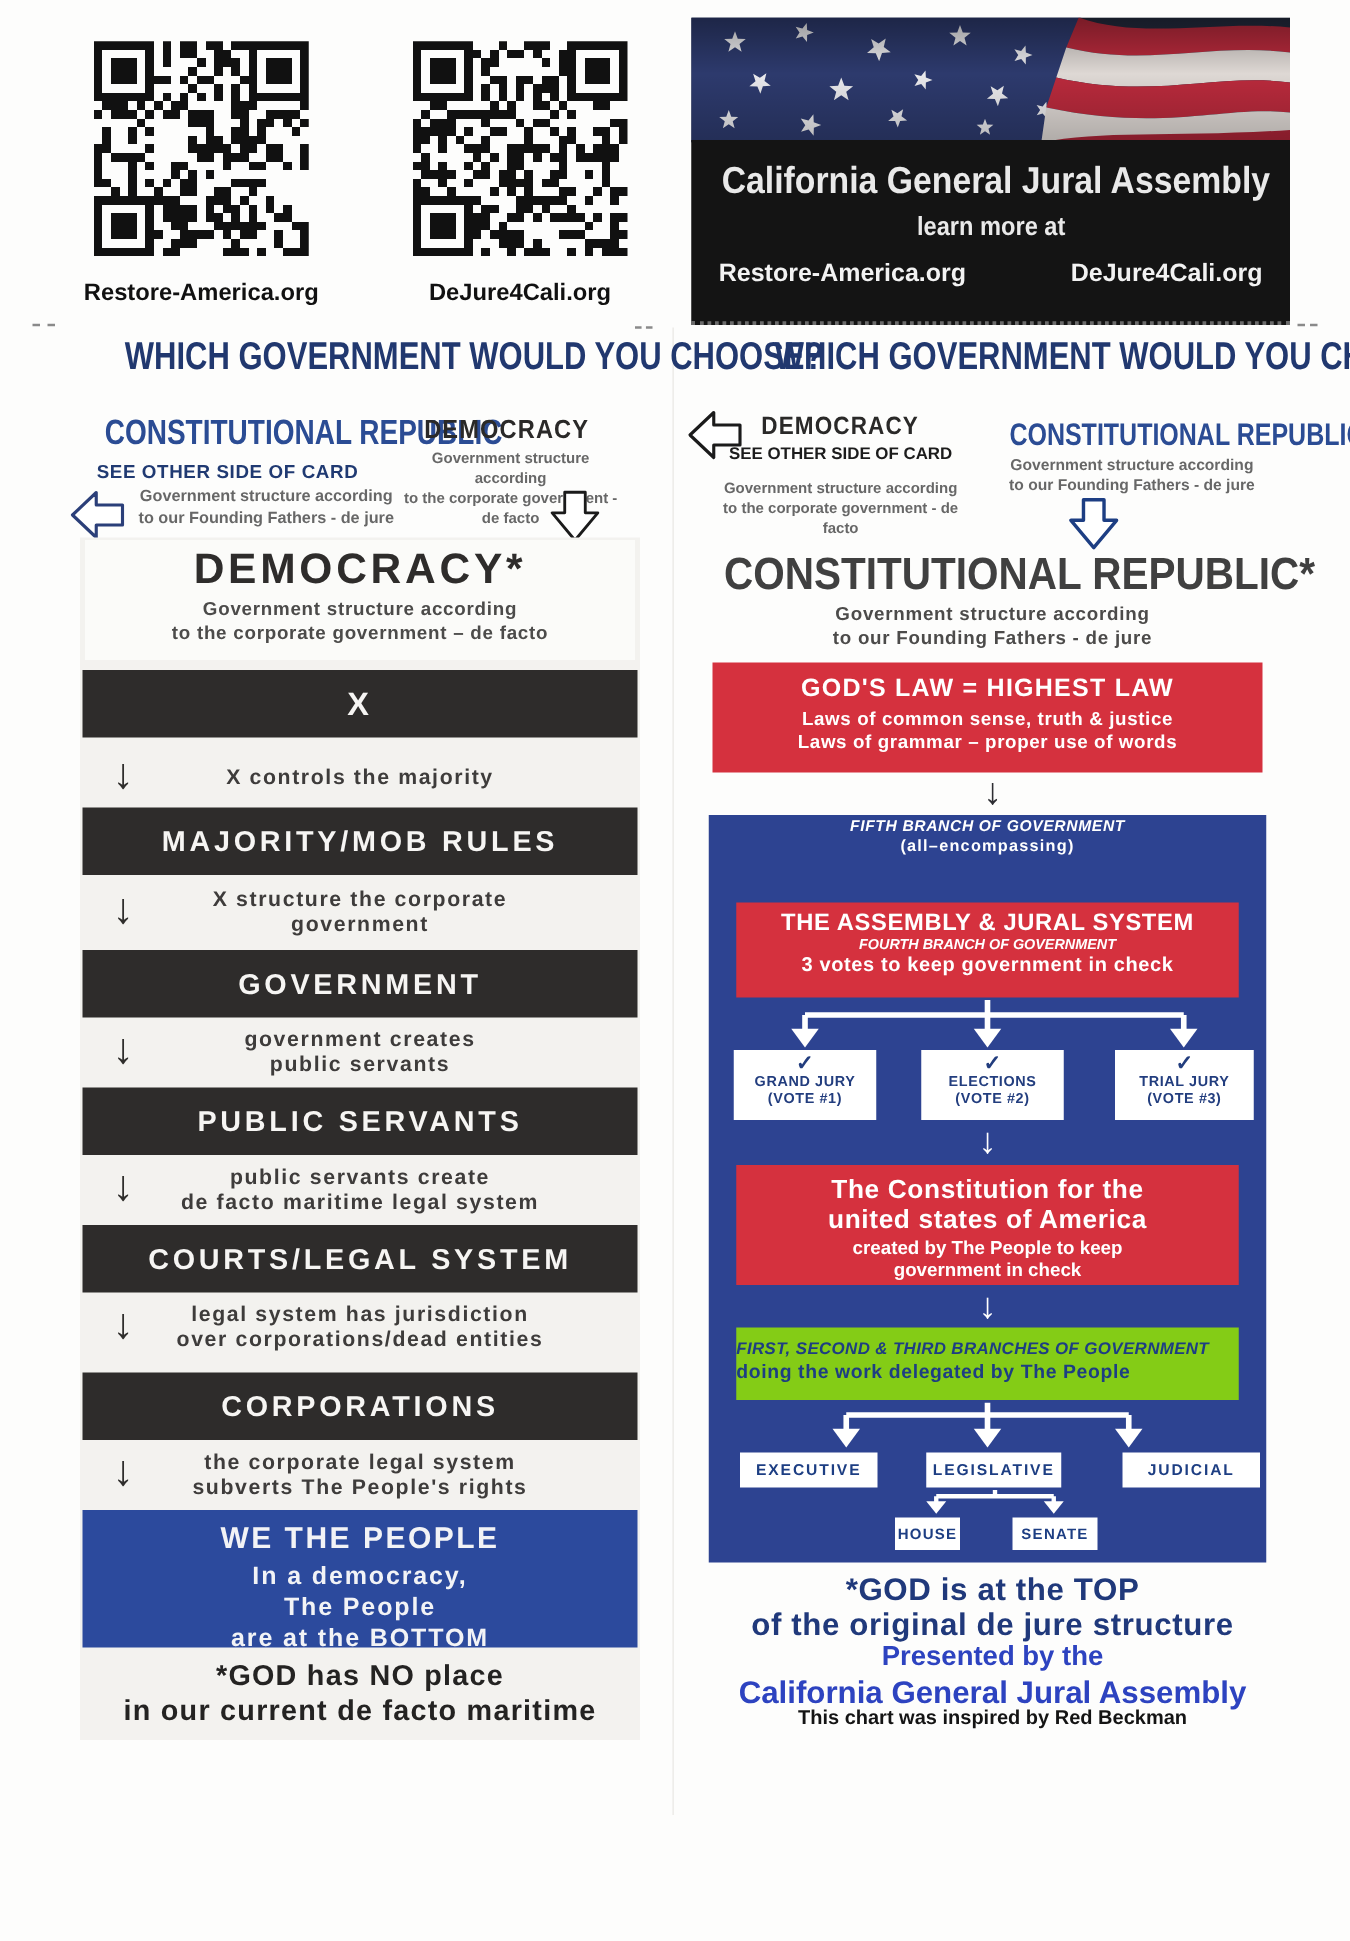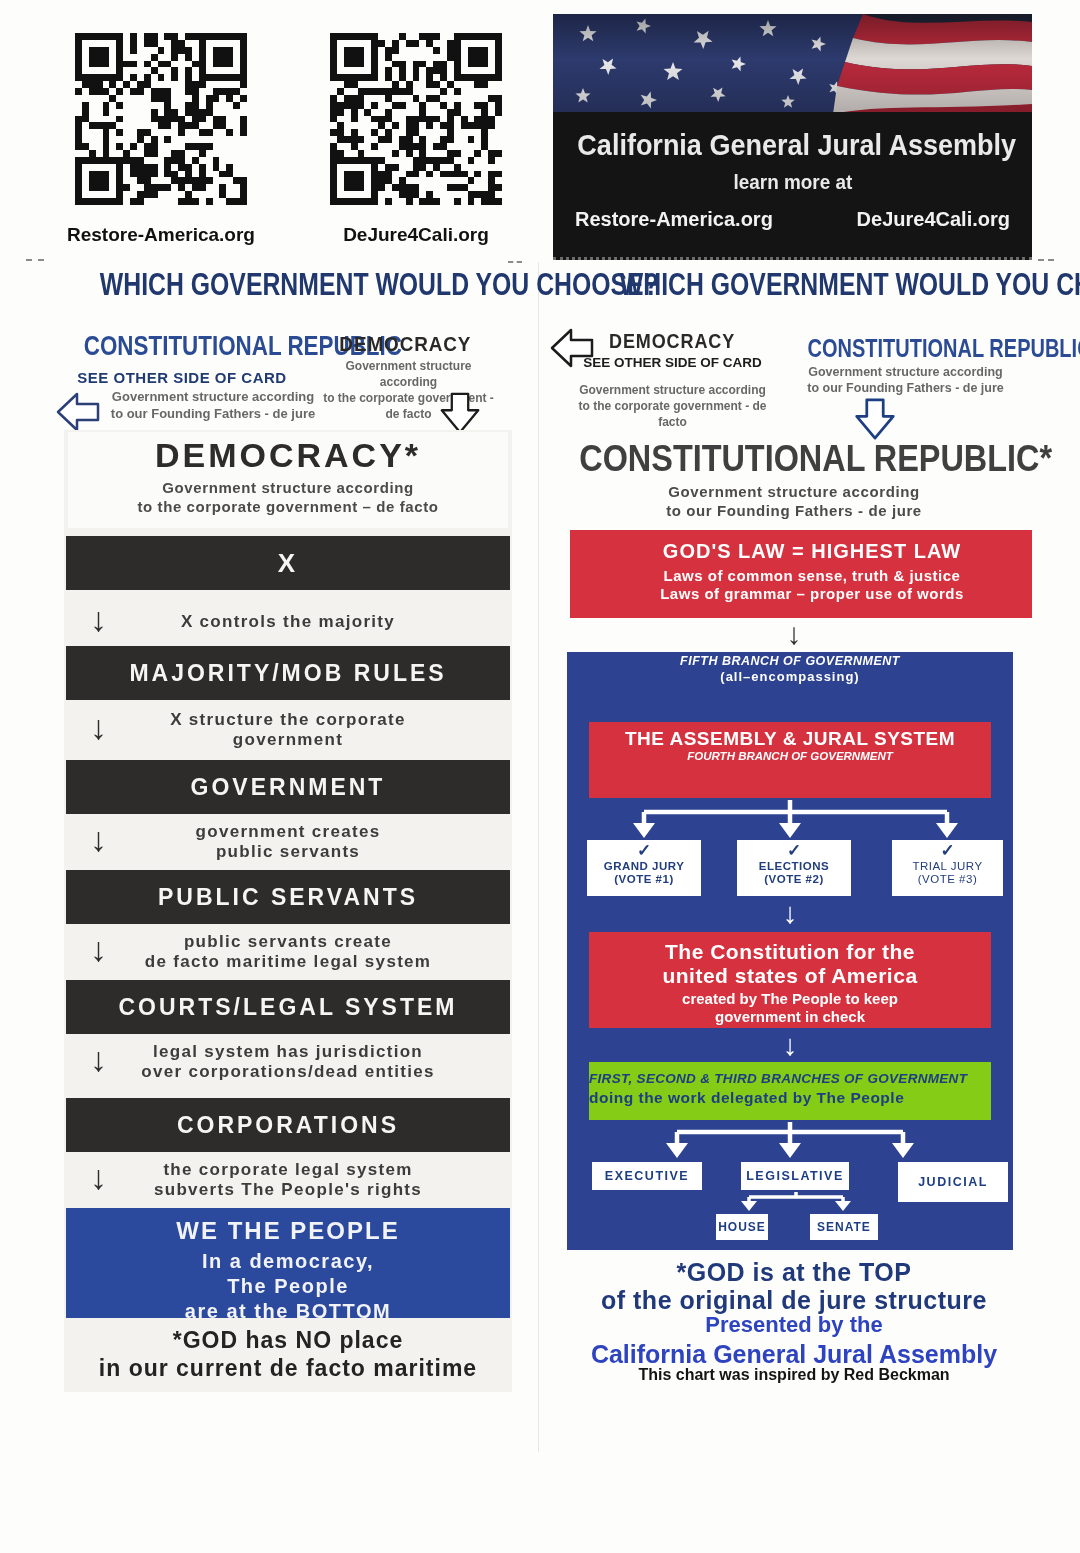--- a/index.html
+++ b/index.html
@@ -849,37 +849,38 @@
   </svg>
 
   <div class="abs ctr" style="left:553px;top:438px;width:482px;color:#404040;font-weight:bold;font-size:36px;">
     <span class="cond9">CONSTITUTIONAL REPUBLIC*</span>
   </div>
   <div class="abs ctr" style="left:553px;top:482px;width:482px;color:#4c4b4a;font-weight:bold;font-size:15px;line-height:19px;letter-spacing:.6px;">
     <div>Government structure according</div>
     <div>to our Founding Fathers - de jure</div>
   </div>
 
-  <div class="abs redbox" style="left:570px;top:530px;width:440px;height:88px;padding-left:22px;">
+  <div class="abs redbox" style="left:570px;top:530px;width:440px;height:88px;">
     <div style="margin-top:10px;font-weight:bold;font-size:20px;letter-spacing:1px;">GOD'S LAW = HIGHEST LAW</div>
     <div style="margin-top:4px;font-weight:bold;font-size:15px;line-height:18px;letter-spacing:.5px;">
       <div>Laws of common sense, truth &amp; justice</div>
       <div>Laws of grammar – proper use of words</div>
     </div>
   </div>
 
   <div class="abs ctr" style="left:553px;top:618px;width:482px;font-size:30px;font-weight:900;color:#2e2e33;line-height:32px;">↓</div>
 
   <div class="abs" style="left:567px;top:652px;width:446px;height:598px;background:#2d4391;color:#fff;">
     <div class="ctr" style="margin-top:2px;font-weight:bold;font-style:italic;font-size:12.5px;letter-spacing:.5px;">FIFTH BRANCH OF GOVERNMENT</div>
     <div class="ctr" style="margin-top:1px;font-size:13px;font-weight:bold;letter-spacing:1px;">(all–encompassing)</div>
 
     <div class="abs redbox" style="left:22px;right:22px;top:70px;height:76px;">
       <div style="margin-top:6px;font-weight:bold;font-size:19px;letter-spacing:.5px;">THE ASSEMBLY &amp; JURAL SYSTEM</div>
       <div style="font-weight:bold;font-style:italic;font-size:11.5px;">FOURTH BRANCH OF GOVERNMENT</div>
+      <div style="margin-top:2px;font-weight:bold;font-size:16px;letter-spacing:.5px;">3 votes to keep government in check</div>
     </div>
 
     <svg class="abs" style="left:0;top:148px;" width="446" height="40" viewBox="0 0 446 40">
       <g stroke="#fff" stroke-width="4.5" fill="none">
         <path d="M77 12 H380"></path>
           <path d="M223 0 V26"></path>
           <path d="M77 12 V26"></path>
           <path d="M380 12 V26"></path>
       </g>
       <g fill="#fff">
@@ -898,21 +899,21 @@
     </div>
     <div class="vote" style="left:170px;top:188px;width:114px;height:56px;">
       <div style="margin-top:2px;font-weight:900;font-size:17px;line-height:18px;">✓</div>
       <div style="font-weight:bold;font-size:11.5px;letter-spacing:.5px;line-height:13px;">
         <div>ELECTIONS</div>
           <div>(VOTE #2)</div>
       </div>
     </div>
     <div class="vote" style="left:325px;top:188px;width:111px;height:56px;">
       <div style="margin-top:2px;font-weight:900;font-size:17px;line-height:18px;">✓</div>
-      <div style="font-weight:normal;font-size:11.5px;letter-spacing:.5px;line-height:13px;">
+      <div style="font-weight:bold;font-size:11.5px;letter-spacing:.5px;line-height:13px;">
         <div>TRIAL JURY</div>
           <div>(VOTE #3)</div>
       </div>
     </div>
 
     <div class="warrow" style="top:246px;">↓</div>
 
     <div class="abs redbox" style="left:22px;right:22px;top:280px;height:96px;">
       <div style="margin-top:8px;font-weight:bold;font-size:21px;line-height:24px;letter-spacing:.5px;">
         <div>The Constitution for the</div>
@@ -940,21 +941,21 @@
       </g>
       <g fill="#fff">
         <polygon points="110,36 99,21 121,21"></polygon>
           <polygon points="223,36 212,21 234,21"></polygon>
           <polygon points="336,36 325,21 347,21"></polygon>
       </g>
     </svg>
 
     <div class="gbox" style="left:25px;top:510px;width:110px;height:28px;">EXECUTIVE</div>
     <div class="gbox" style="left:174px;top:510px;width:108px;height:28px;">LEGISLATIVE</div>
-    <div class="gbox" style="left:331px;top:510px;width:110px;height:40px;">JUDICIAL</div>
+    <div class="gbox" style="left:331px;top:510px;width:110px;height:28px;">JUDICIAL</div>
 
     <svg class="abs" style="left:0;top:540px;" width="446" height="20" viewBox="0 0 446 20">
       <g stroke="#fff" stroke-width="3.5" fill="none">
         <path d="M229 0 V5"></path>
           <path d="M182 5 H276"></path>
           <path d="M182 5 V11"></path>
           <path d="M276 5 V11"></path>
       </g>
       <g fill="#fff">
         <polygon points="182,19 174,9 190,9"></polygon>

